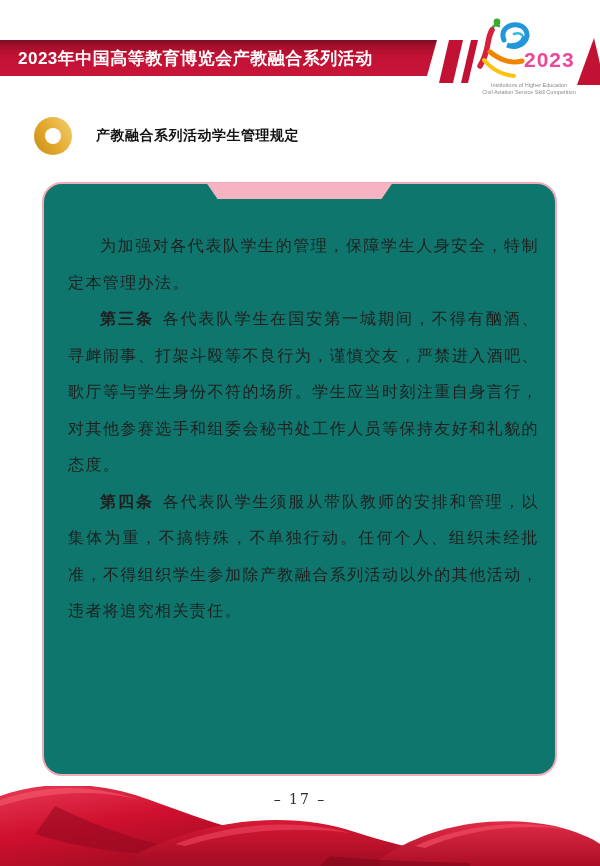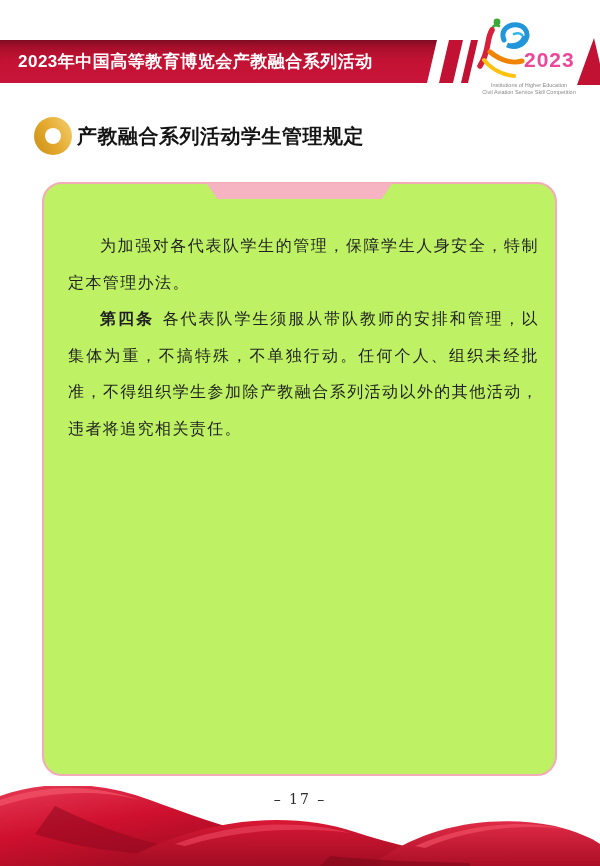--- a/index.html
+++ b/index.html
@@ -3,21 +3,21 @@
 <meta charset="utf-8">
 <style>
   html,body{margin:0;padding:0;background:#e9e9e9;}
   .page{
     position:relative;width:600px;height:866px;margin:0 auto;
     background:#ffffff;overflow:hidden;
     font-family:"Liberation Sans",sans-serif;
   }
   
   .banner{
-    position:absolute;left:0;top:40px;width:437px;height:43px;
+    position:absolute;left:0;top:40px;width:437px;height:36px;
     background:linear-gradient(180deg,#7c0c22 0%,#a50f2b 16%,#c21233 45%,#c8143a 100%);
     clip-path:polygon(0 0,100% 0,calc(100% - 10px) 100%,0 100%);
     display:flex;align-items:center;
   }
   .banner-text{
     color:#ffffff;font-weight:bold;font-size:17px;letter-spacing:.5px;
     padding-left:18px;white-space:nowrap;
   }
   .stripe1{
     position:absolute;left:439px;top:40px;width:24px;height:43px;
@@ -50,28 +50,28 @@
   .gold-ring{
     width:38px;height:38px;border-radius:50%;position:relative;
     background:linear-gradient(60deg,#c98f16 0%,#e3a82c 45%,#f4cf70 100%);
     flex:0 0 auto;
   }
   .gold-ring::after{
     content:"";position:absolute;left:11px;top:11px;width:16px;height:16px;
     background:#ffffff;border-radius:50%;
   }
   .section-title{
-    margin-left:5px;color:#141414;font-weight:bold;font-size:20px;
+    margin-left:24px;color:#141414;font-weight:bold;font-size:14px;
     letter-spacing:.5px;white-space:nowrap;
   }
   
   .content-box{
     position:absolute;left:42px;top:182px;width:515px;height:594px;
     border:2px solid #f3abb8;border-radius:20px;box-sizing:border-box;
-    background:#bef264;
+    background:#0f766e;
   }
   .box-tab{
     position:absolute;left:50%;top:-1px;transform:translateX(-50%);
     width:186px;height:16px;background:#f6b3c1;
     clip-path:polygon(0 0,100% 0,calc(100% - 11px) 100%,11px 100%);
   }
   .doc-text{
     position:absolute;left:24px;right:16px;top:44px;
     font-family:"DejaVu Serif","Liberation Serif",serif;
     font-size:16px;line-height:36.5px;color:#1f1f1f;
@@ -120,20 +120,21 @@
 
   <div class="title-row">
     <div class="gold-ring"></div>
     <span class="section-title">产教融合系列活动学生管理规定</span>
   </div>
 
   <div class="content-box">
     <div class="box-tab"></div>
     <div class="doc-text">
       <p><span>为加强对各代表队学生的管理，保障学生人身安全，特制定本管理办法。</span></p>
+      <p><span class="phead">第三条</span><span>各代表队学生在国安第一城期间，不得有酗酒、寻衅闹事、打架斗殴等不良行为，谨慎交友，严禁进入酒吧、歌厅等与学生身份不符的场所。学生应当时刻注重自身言行，对其他参赛选手和组委会秘书处工作人员等保持友好和礼貌的态度。</span></p>
       <p><span class="phead">第四条</span><span>各代表队学生须服从带队教师的安排和管理，以集体为重，不搞特殊，不单独行动。任何个人、组织未经批准，不得组织学生参加除产教融合系列活动以外的其他活动，违者将追究相关责任。</span></p>
     </div>
   </div>
 
   <div class="page-number">– 17 –</div>
 
   <svg class="ribbon" width="600" height="80" viewBox="0 0 600 80" preserveAspectRatio="none">
     <defs>
       <linearGradient id="gL" x1="0" y1="0" x2="0.7" y2="1">
         <stop offset="0" stop-color="#e63a55"></stop>

